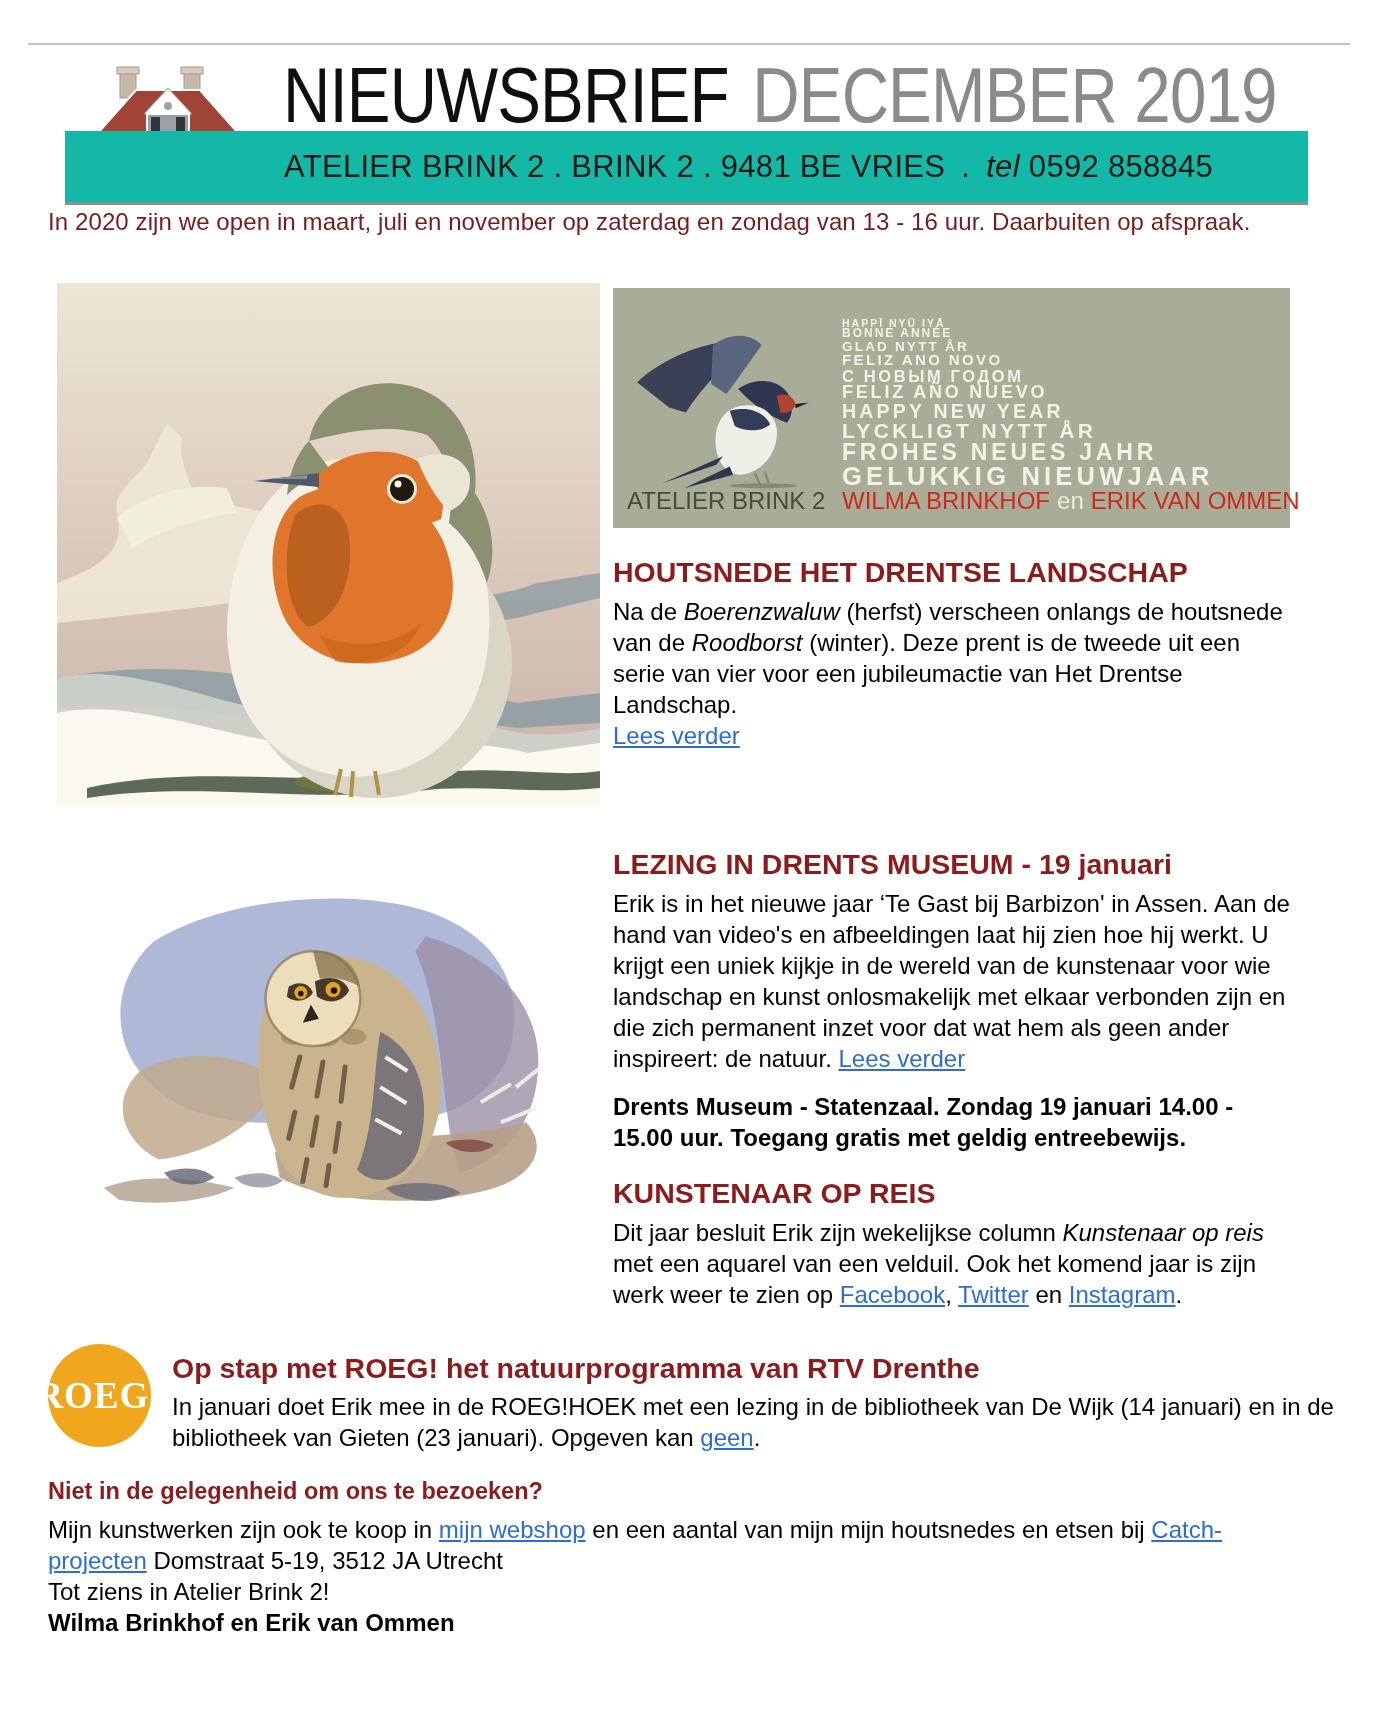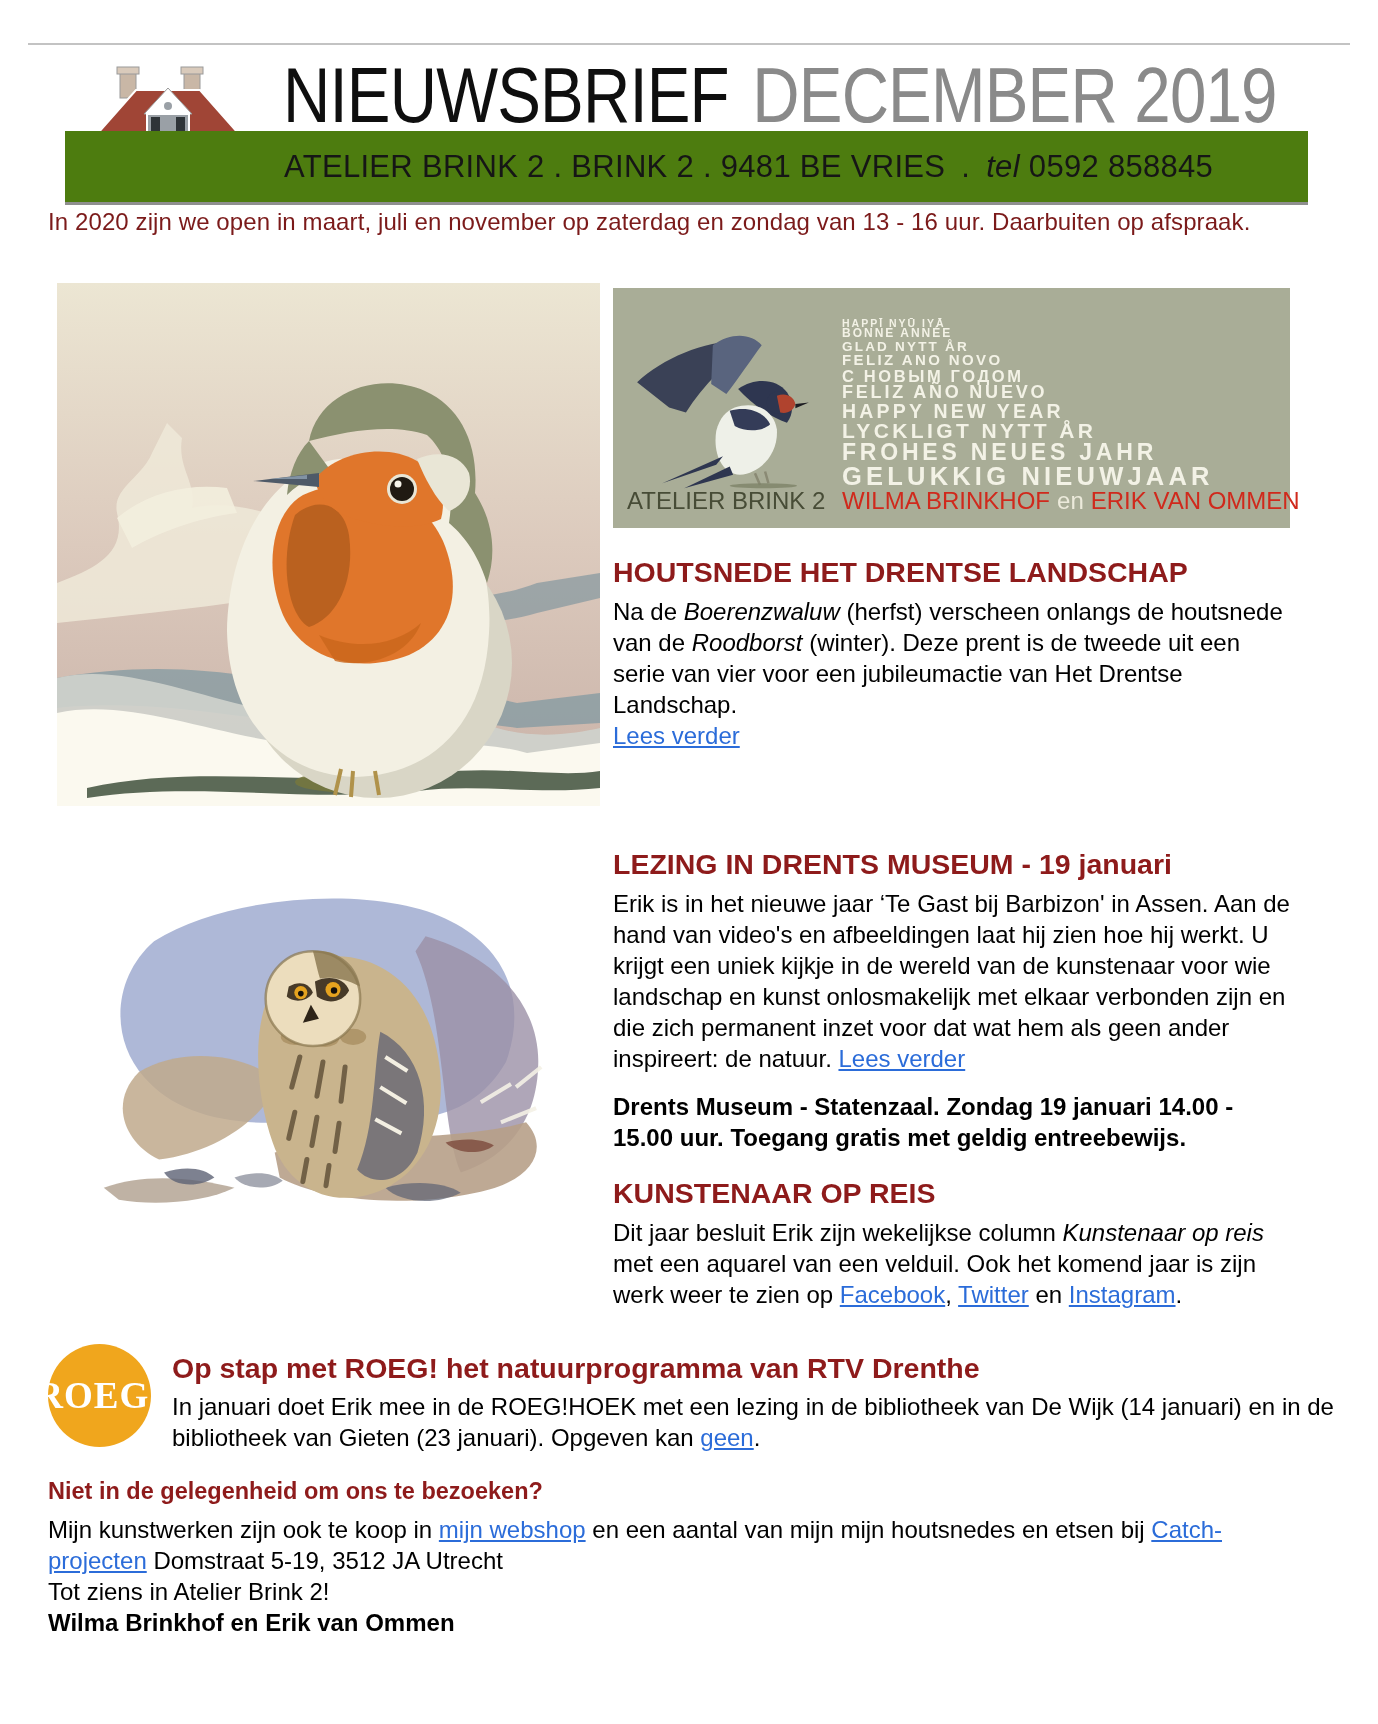--- a/index.html
+++ b/index.html
@@ -8,21 +8,21 @@
 
   .topline{position:absolute;left:28px;top:43px;width:1322px;height:2px;background:#c3c3c3;}
 
   
   .title{position:absolute;left:283px;top:56px;font-size:78px;line-height:1;
          white-space:nowrap;color:#0f0f0f;letter-spacing:-1px;
          transform:scaleX(0.84);transform-origin:left top;}
   .title .edition{color:#8a8a8a;margin-left:28px;}
 
   .masthead-bar{position:absolute;left:65px;top:131px;width:1243px;height:74px;
-                background:#4d7c0f;border-bottom:3px solid #8f8f8f;box-sizing:border-box;}
+                background:#14b8a6;border-bottom:3px solid #8f8f8f;box-sizing:border-box;}
   .address{position:absolute;left:219px;top:18px;font-size:31px;color:#161616;
            white-space:nowrap;letter-spacing:0.3px;}
   .address .dot{margin:0 16px;}
   .address em{font-style:italic;margin-right:9px;}
 
   .house{position:absolute;left:84px;top:64px;width:168px;height:142px;}
 
   .intro{position:absolute;left:48px;top:208px;width:1315px;font-size:24px;
          color:#7b1a1a;letter-spacing:0.1px;}
 

